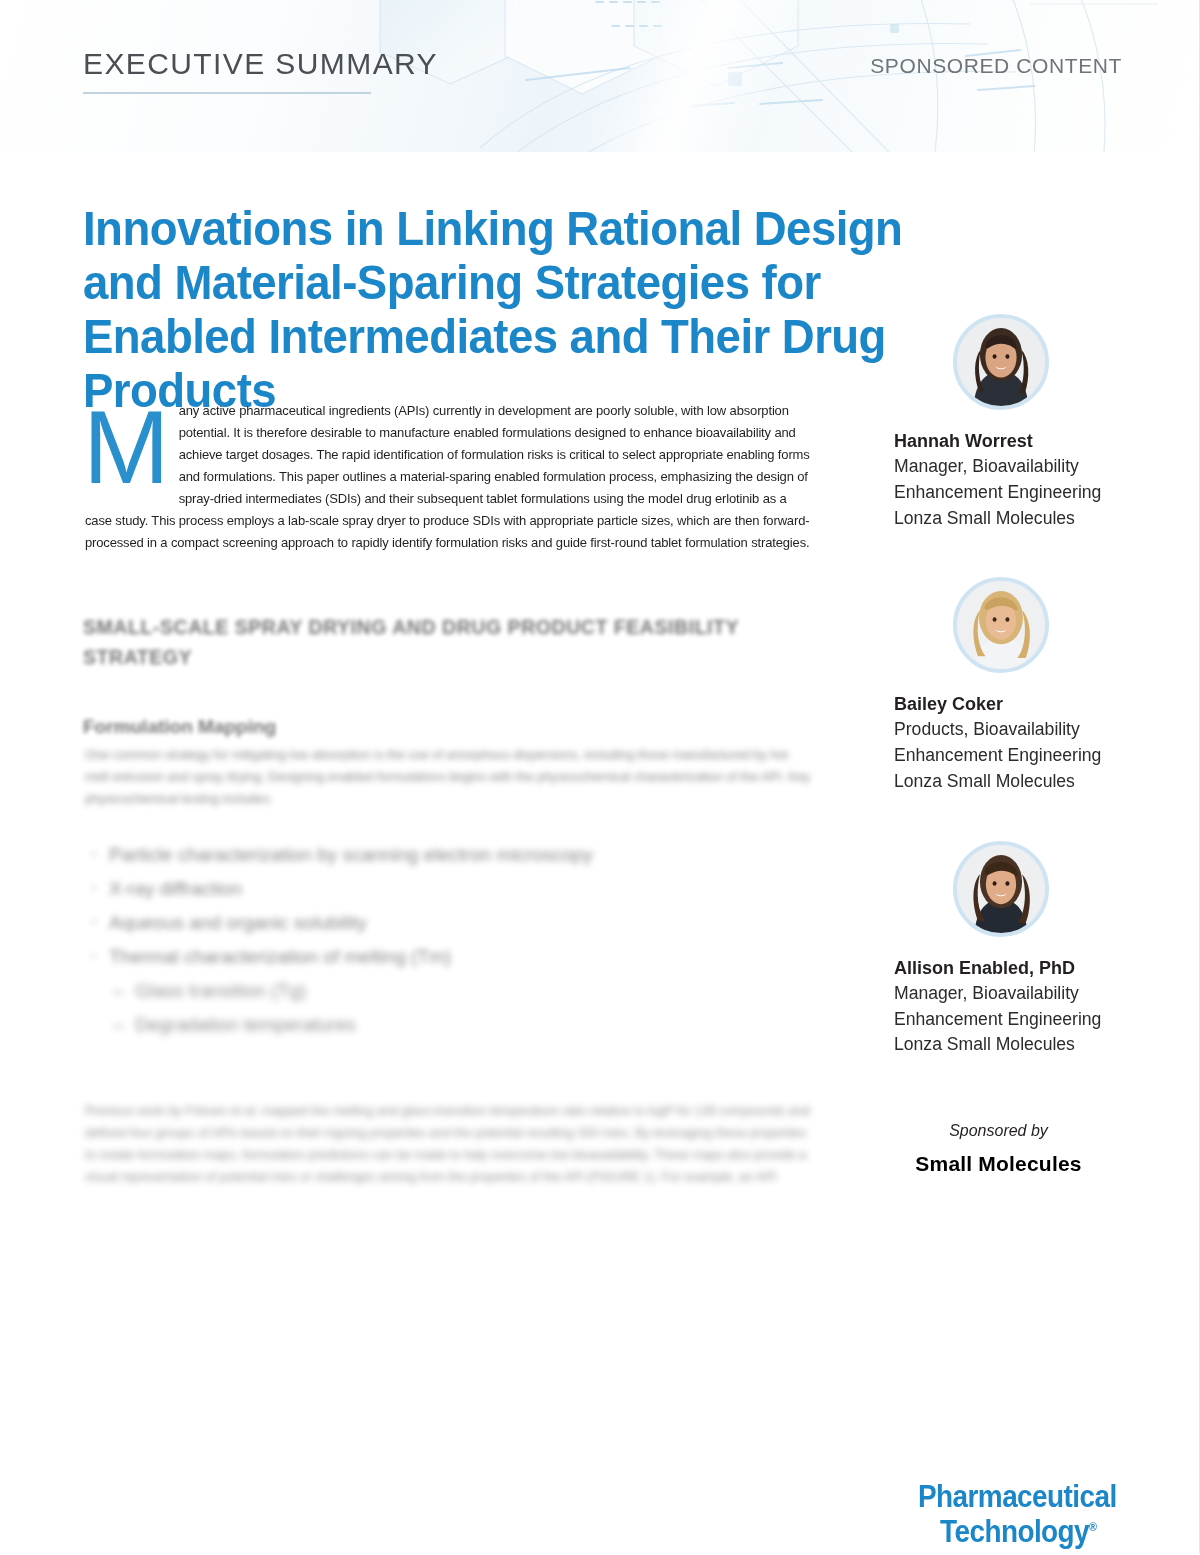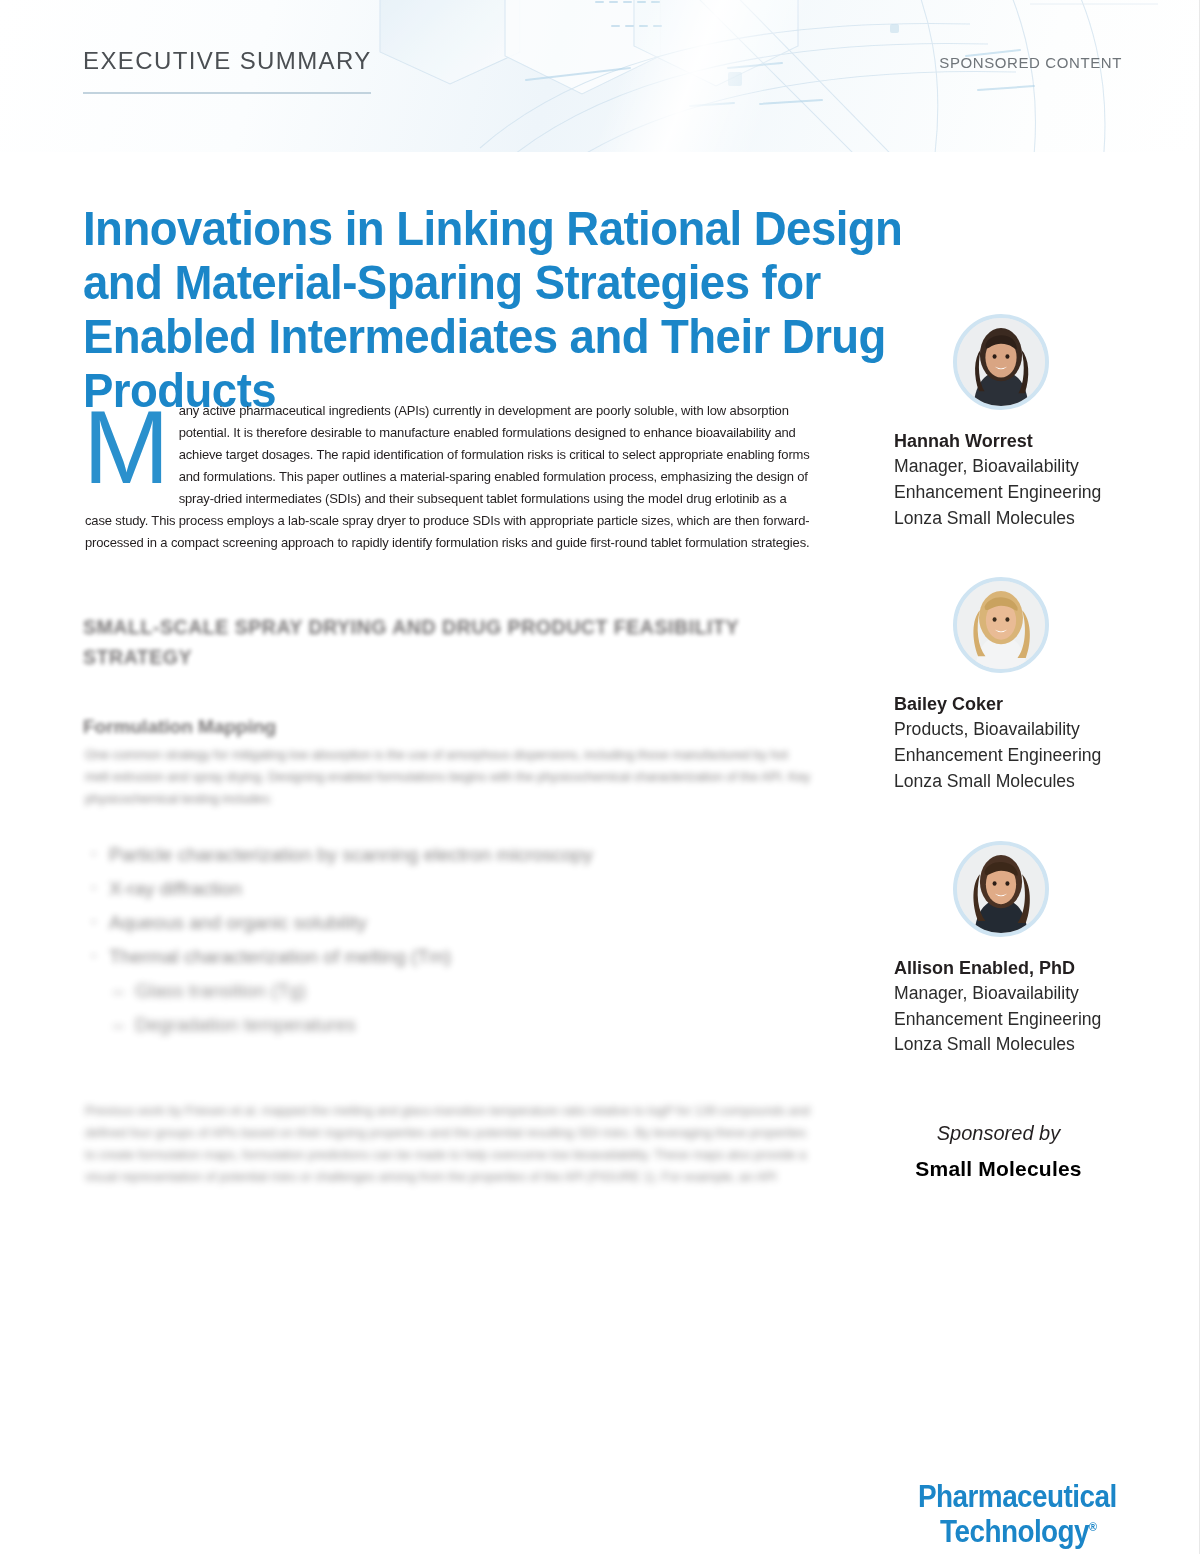--- a/index.html
+++ b/index.html
@@ -36,36 +36,36 @@
     left: 620px; top: -70px;
     width: 150px; height: 320px;
     background: linear-gradient(90deg, rgba(255,255,255,0) 0%, rgba(255,255,255,.95) 45%, rgba(255,255,255,0) 100%);
     transform: rotate(21deg);
     pointer-events: none;
   }
 
   .eyebrow {
     position: absolute;
     left: 83px; top: 47px;
-    font-size: 24px;
+    font-size: 30px;
     letter-spacing: 1.4px;
     color: #4b4f53;
     font-weight: 400;
     white-space: nowrap;
   }
   .eyebrow-rule {
     position: absolute;
     left: 83px; top: 92px;
     width: 288px; height: 2px;
     background: #c2d3de;
   }
   .sponsored-label {
     position: absolute;
     right: 78px; top: 54px;
-    font-size: 15px;
+    font-size: 21px;
     letter-spacing: .6px;
     color: #6e7479;
     white-space: nowrap;
   }
 
   
   .doc-title {
     position: absolute;
     left: 83px; top: 168px;
     width: 965px;
@@ -183,21 +183,21 @@
   }
   .author-line {
     font-size: 17.6px;
     line-height: 25.8px;
     margin-left: 21px;
     color: #2b2b2b;
   }
 
   .sponsored-by {
     text-align: center;
-    font-size: 20px;
+    font-size: 16px;
     font-style: italic;
     color: #231f20;
     margin-top: 64px;
     padding-right: 4px;
   }
   .lonza-logo {
     text-align: center;
     margin-top: 12px;
     padding-right: 4px;
   }

